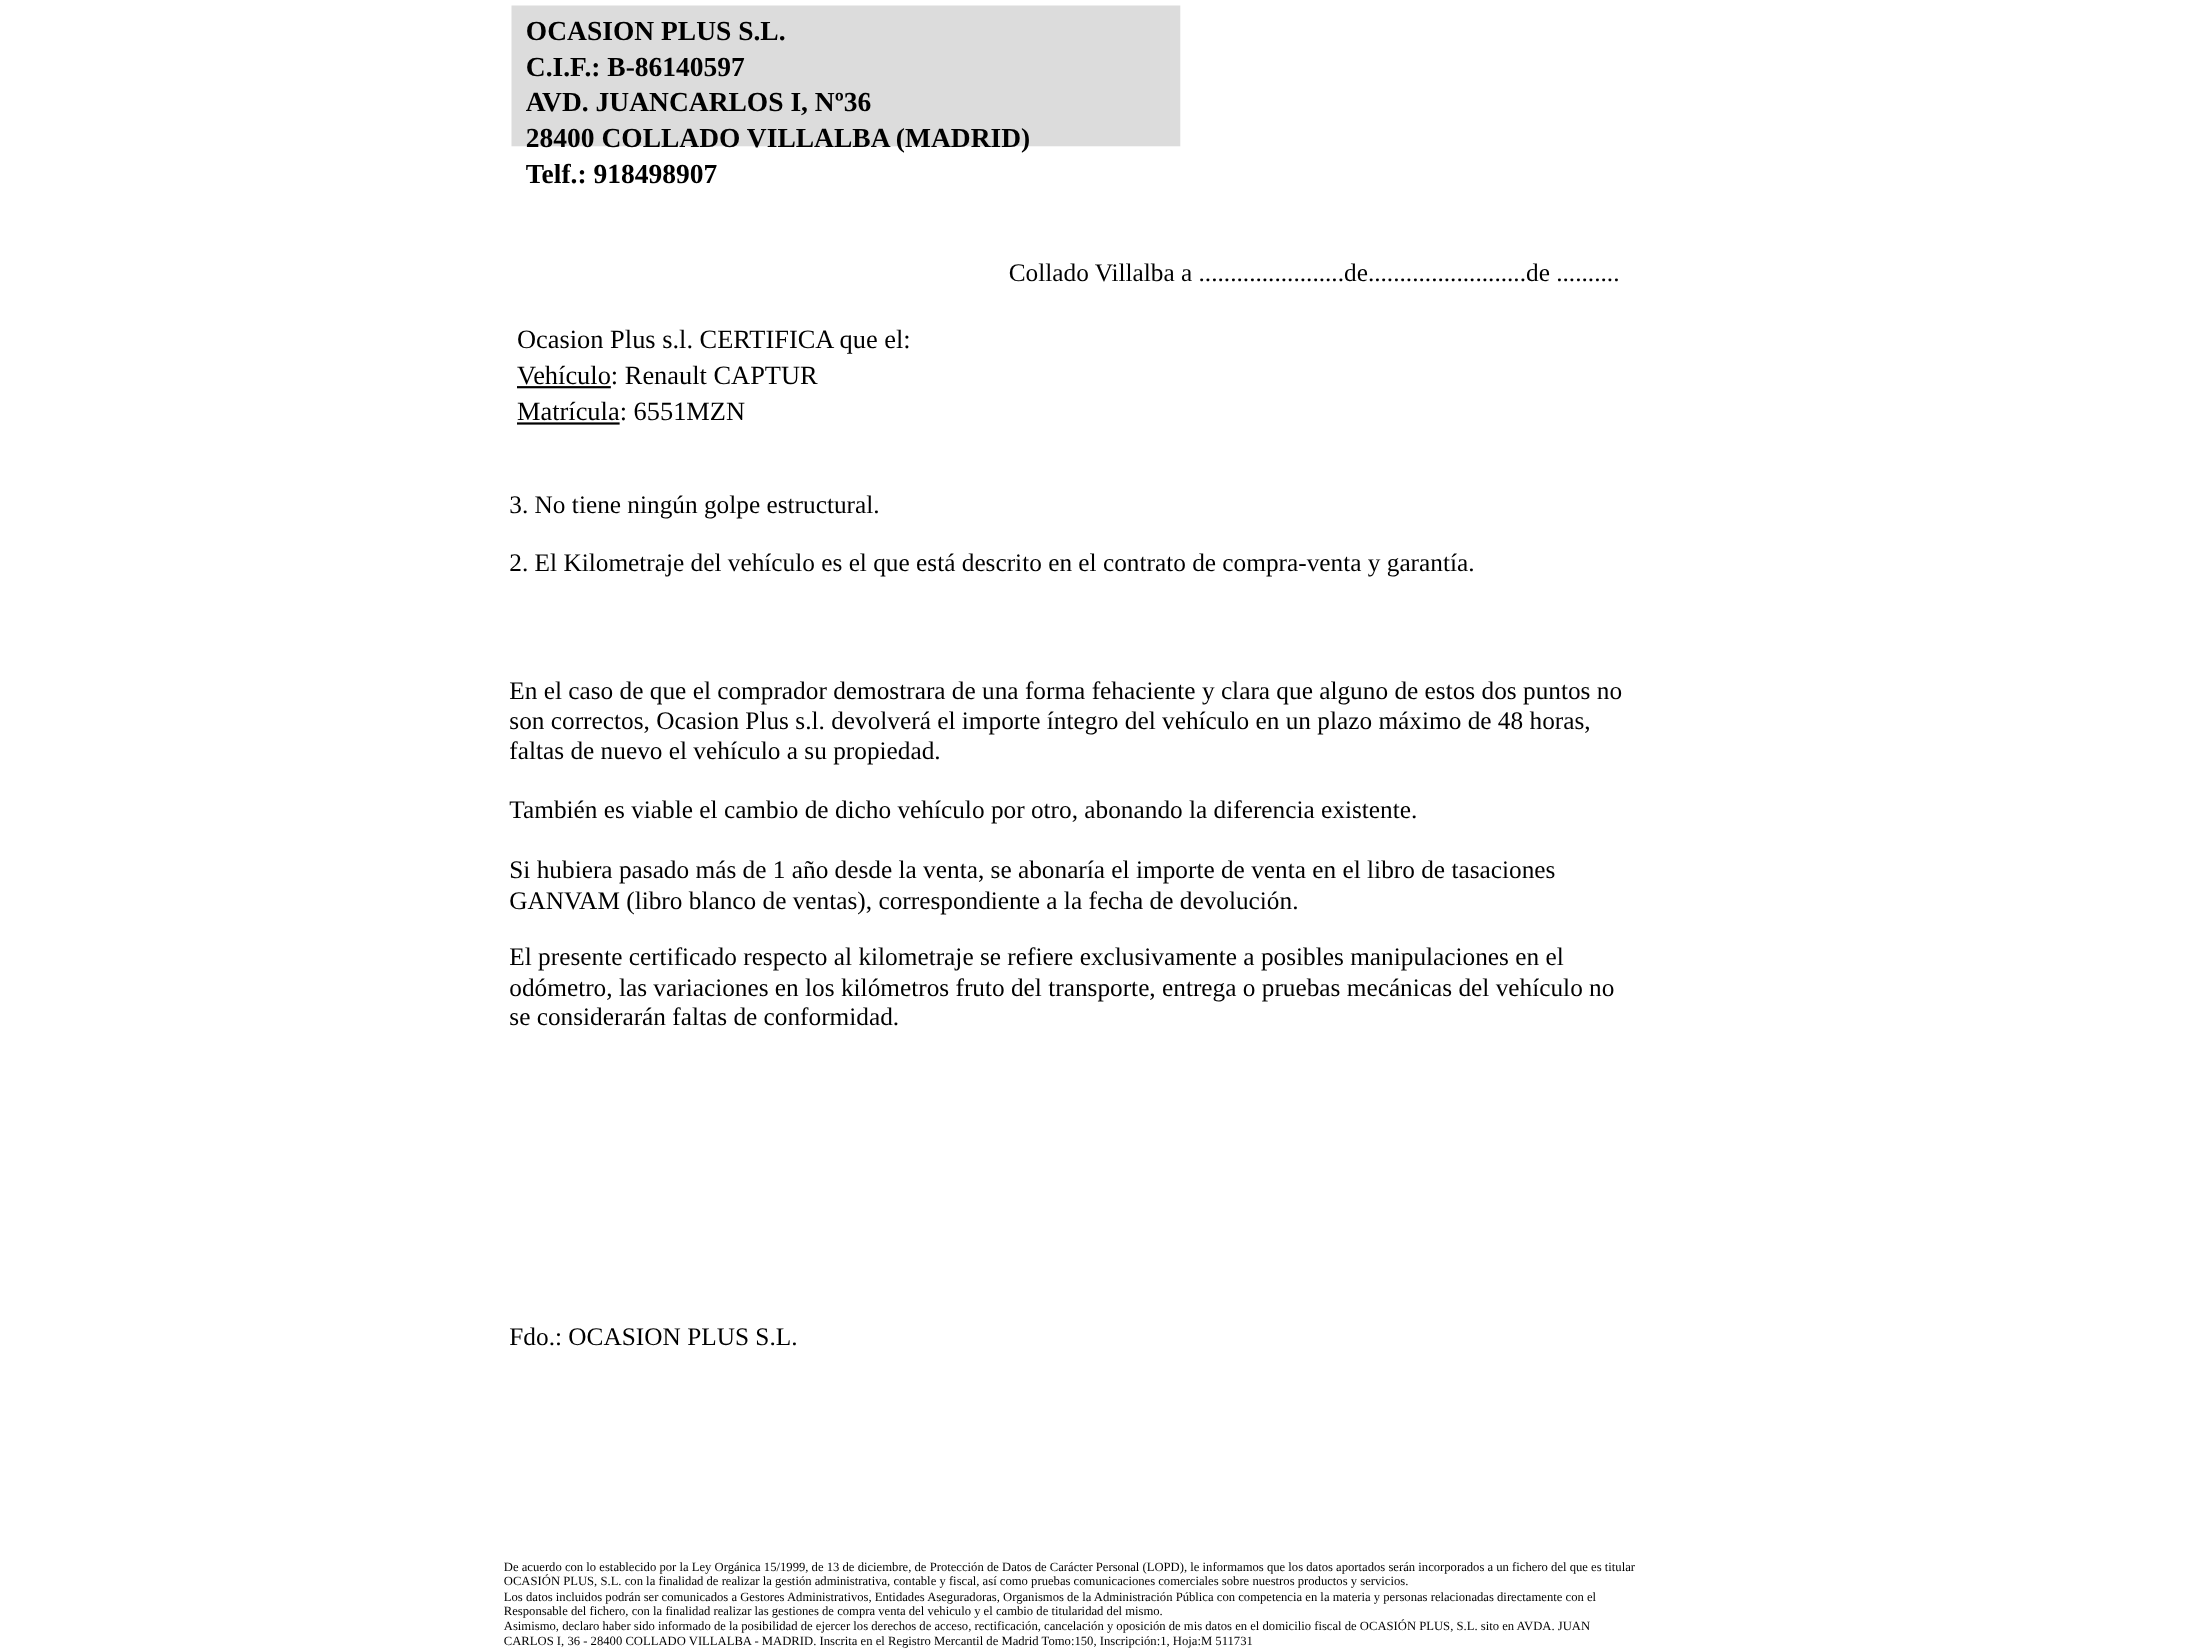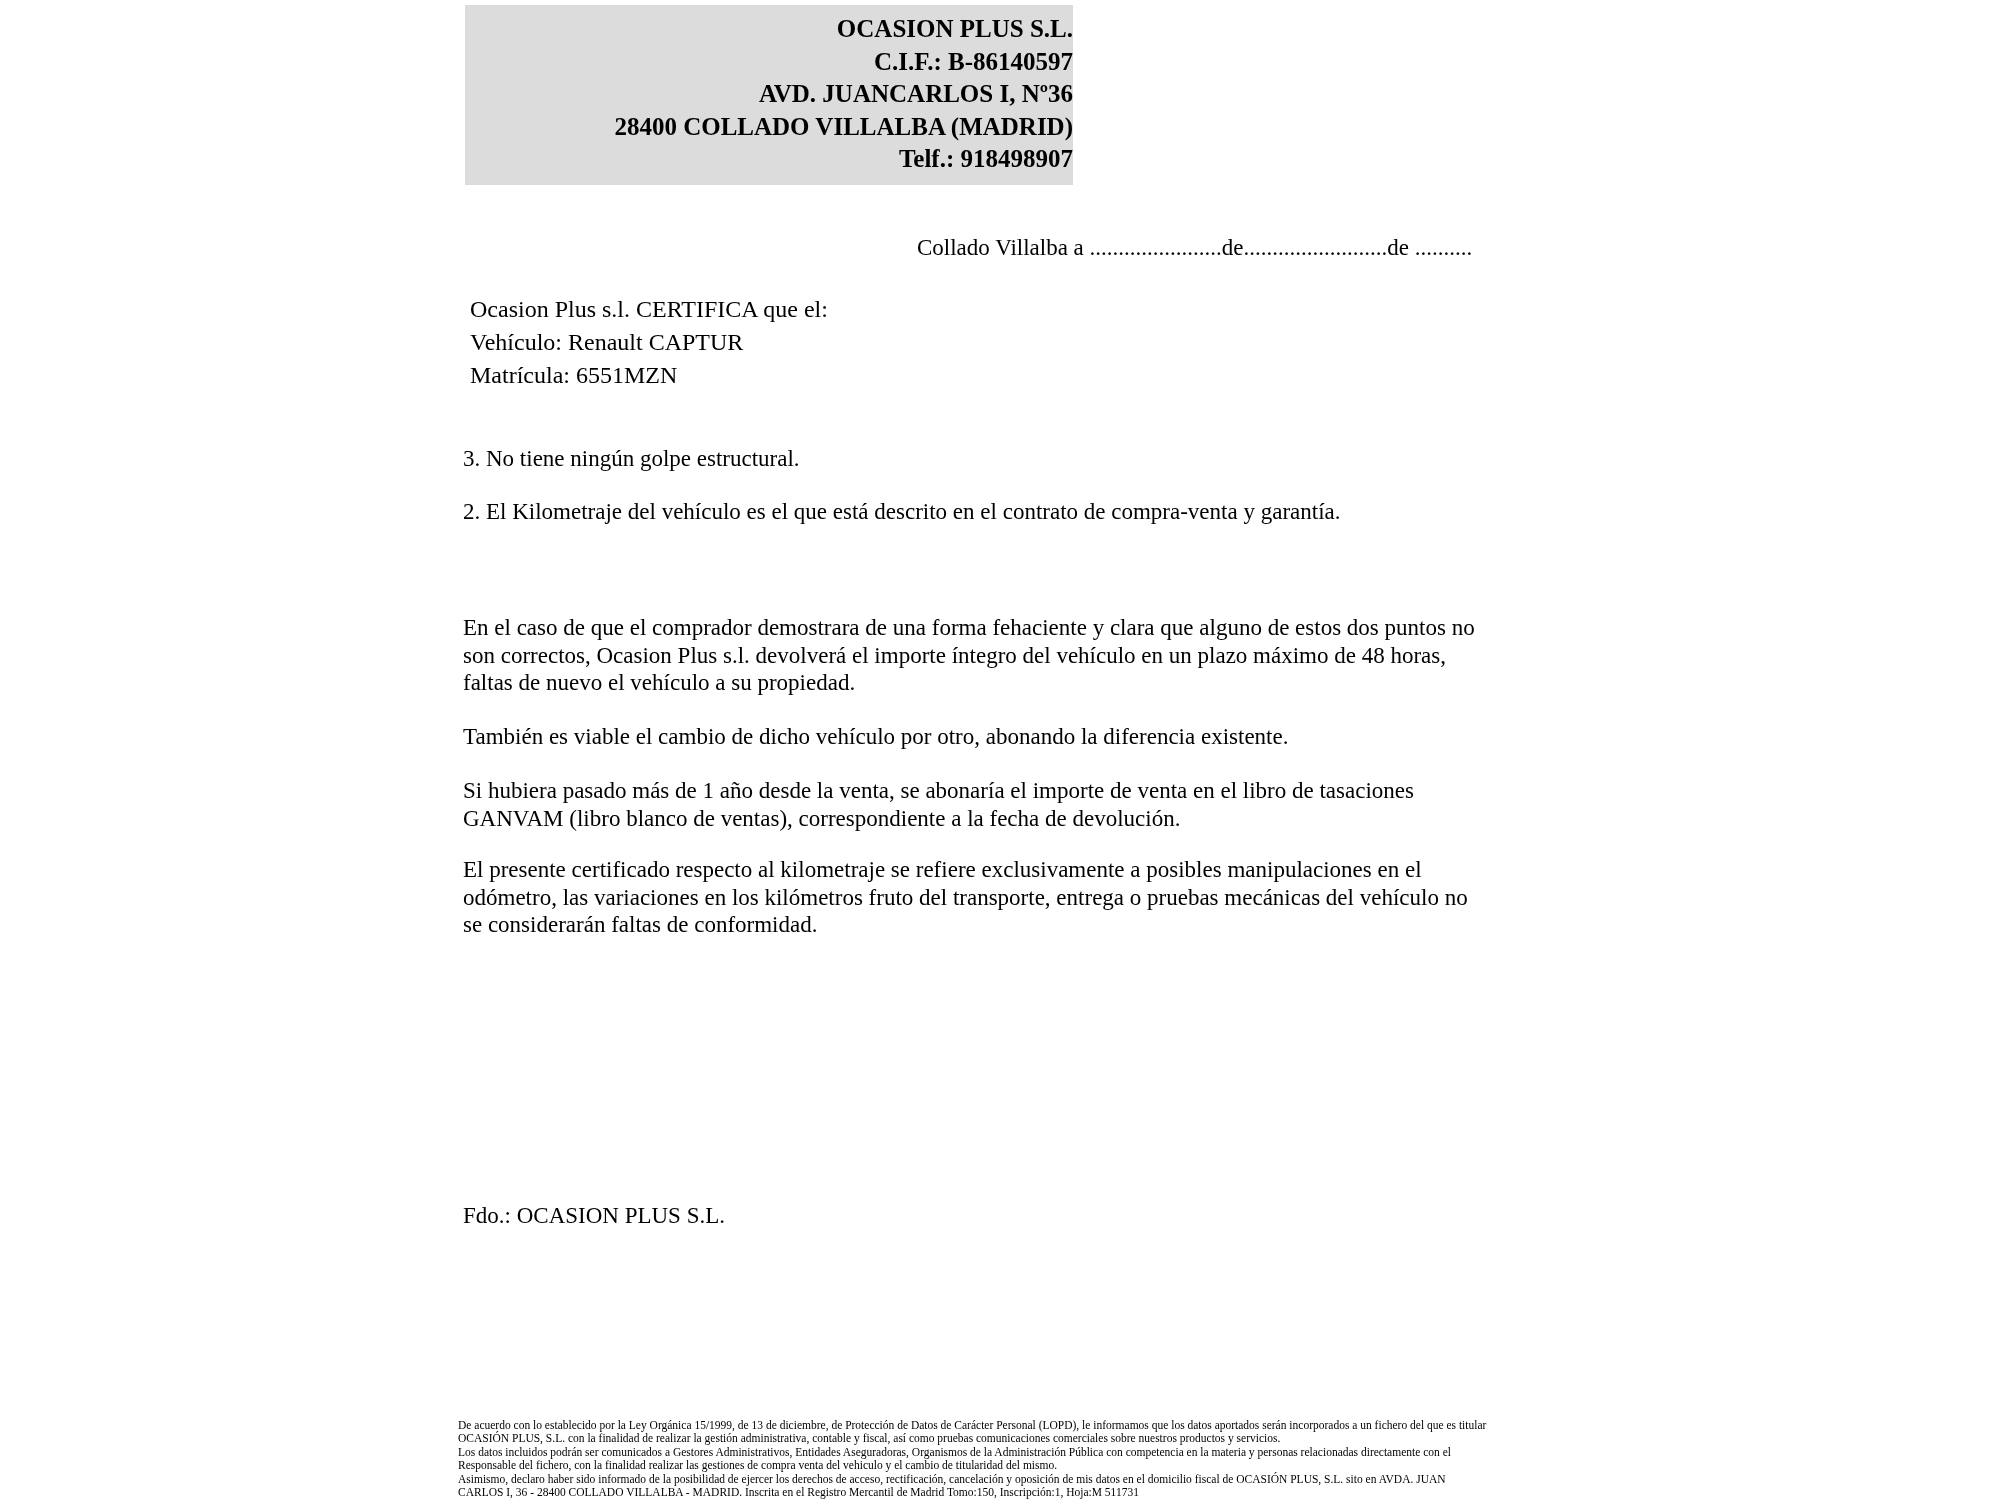--- a/index.html
+++ b/index.html
@@ -14,25 +14,24 @@
     background: #ffffff;
     color: #000000;
     font-family: "Liberation Serif", "DejaVu Serif", serif;
     overflow: hidden;
   }
   .header-box {
     position: absolute;
     left: 465px;
     top: 5px;
     width: 608px;
-    height: 180px;
+    height: 128px;
     background: #dcdcdc;
     padding: 8px 0 0 13px;
     box-sizing: border-box;
-    text-align: right;
   }
   .header-line {
     font-size: 25px;
     font-weight: bold;
     line-height: 32.5px;
     white-space: nowrap;
   }
   .date-line {
     position: absolute;
     left: 917px;
@@ -44,20 +43,21 @@
     position: absolute;
     left: 470px;
     top: 293px;
     font-size: 24px;
     line-height: 33px;
   }
   .cert-row { white-space: nowrap; }
   .law-label {
     display: inline-block;
     min-width: 84px;
+    text-decoration: underline;
   }
   .point {
     position: absolute;
     left: 463px;
     font-size: 23px;
     white-space: nowrap;
   }
   .point-1 { top: 446px; }
   .point-2 { top: 499px; }
   .para {

